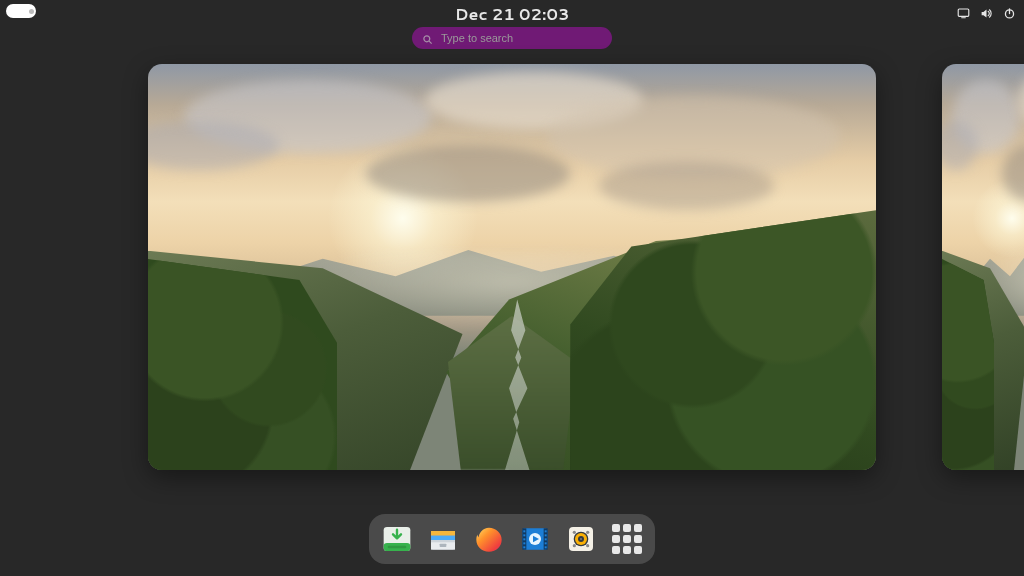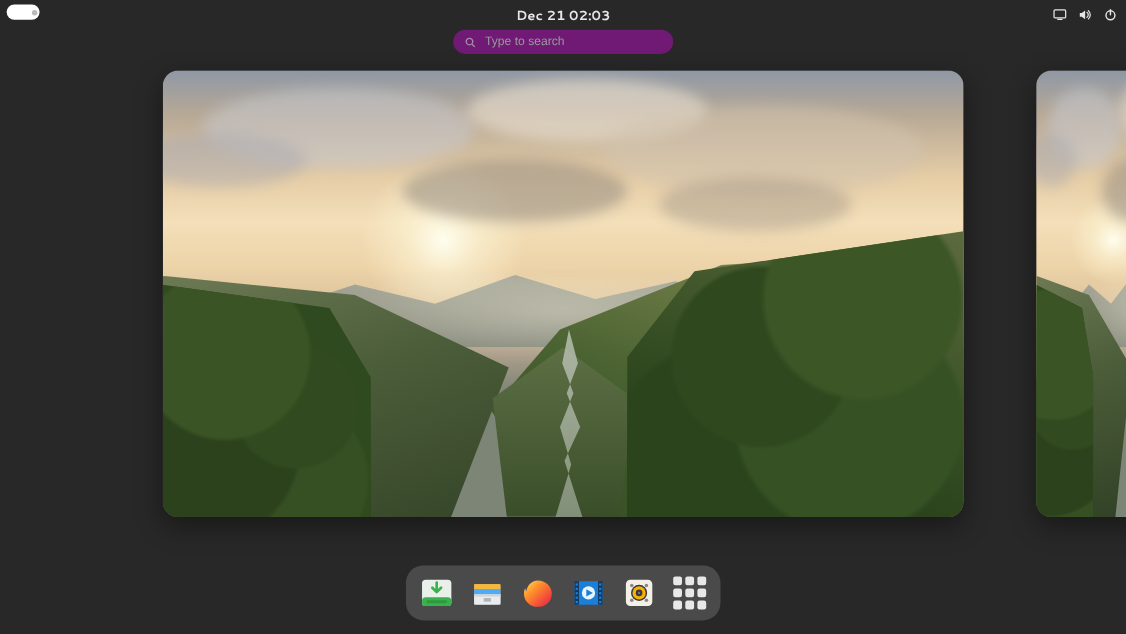--- a/index.html
+++ b/index.html
@@ -12,21 +12,21 @@
   }
 
   
   .topbar {
     position: absolute;
     top: 0; left: 0; right: 0;
     height: 26px;
     display: flex;
     align-items: center;
     justify-content: center;
-    font-size: 12px;
+    font-size: 16px;
     font-weight: 600;
     color: #e8e8e8;
   }
   .topbar-left {
     position: absolute;
     left: 6px; top: 4px;
     display: flex; align-items: center;
   }
   .activities-pill {
     background: #fff;

